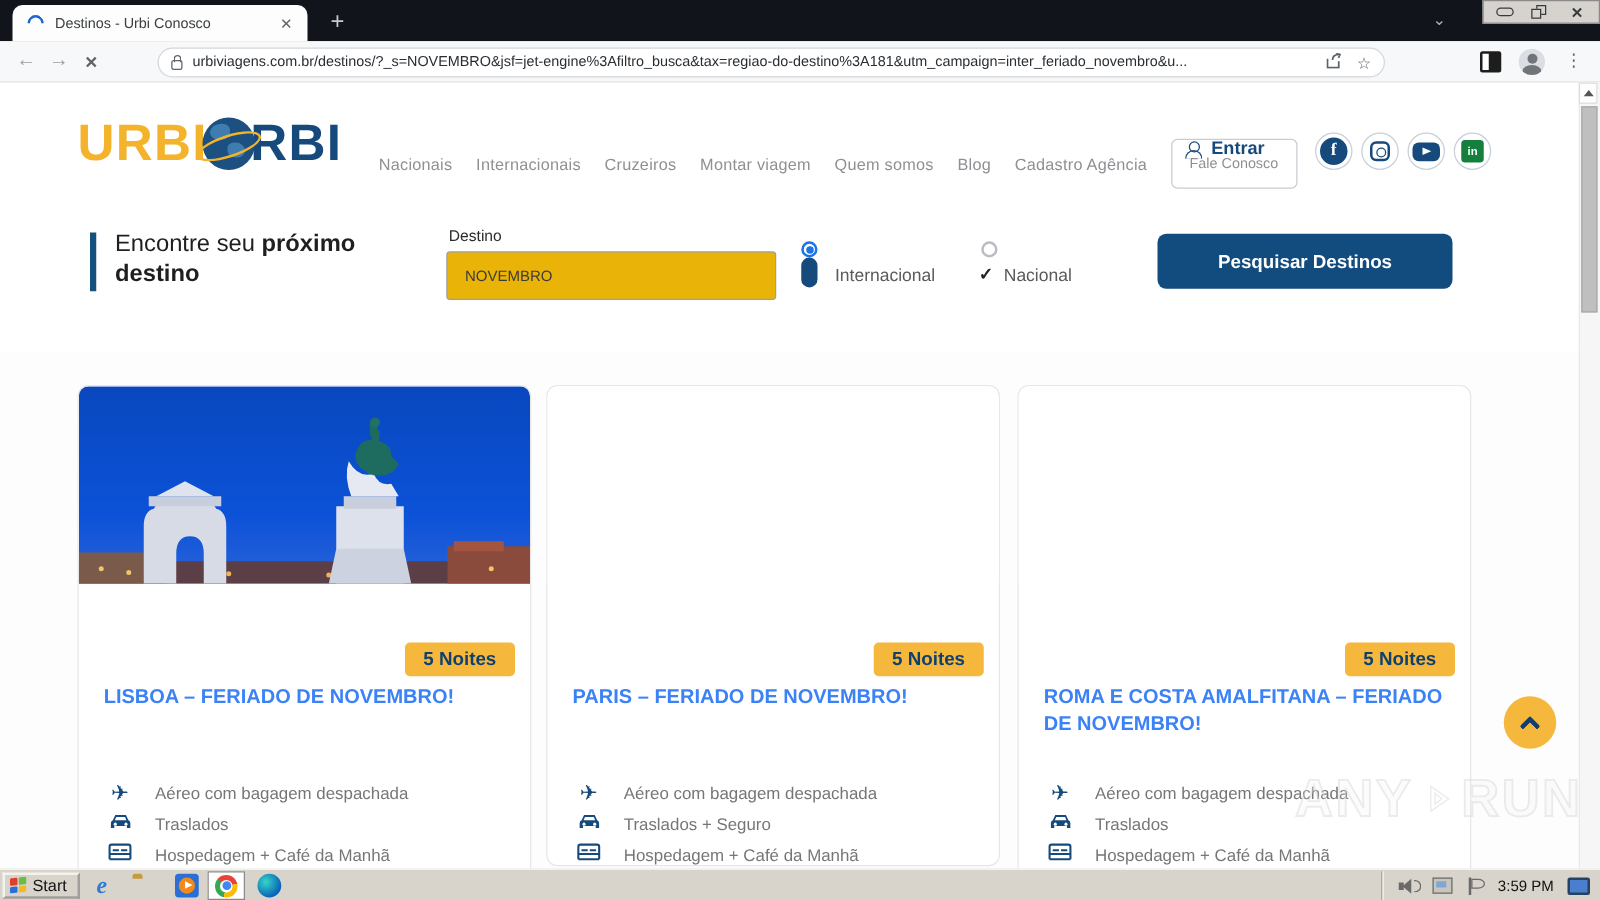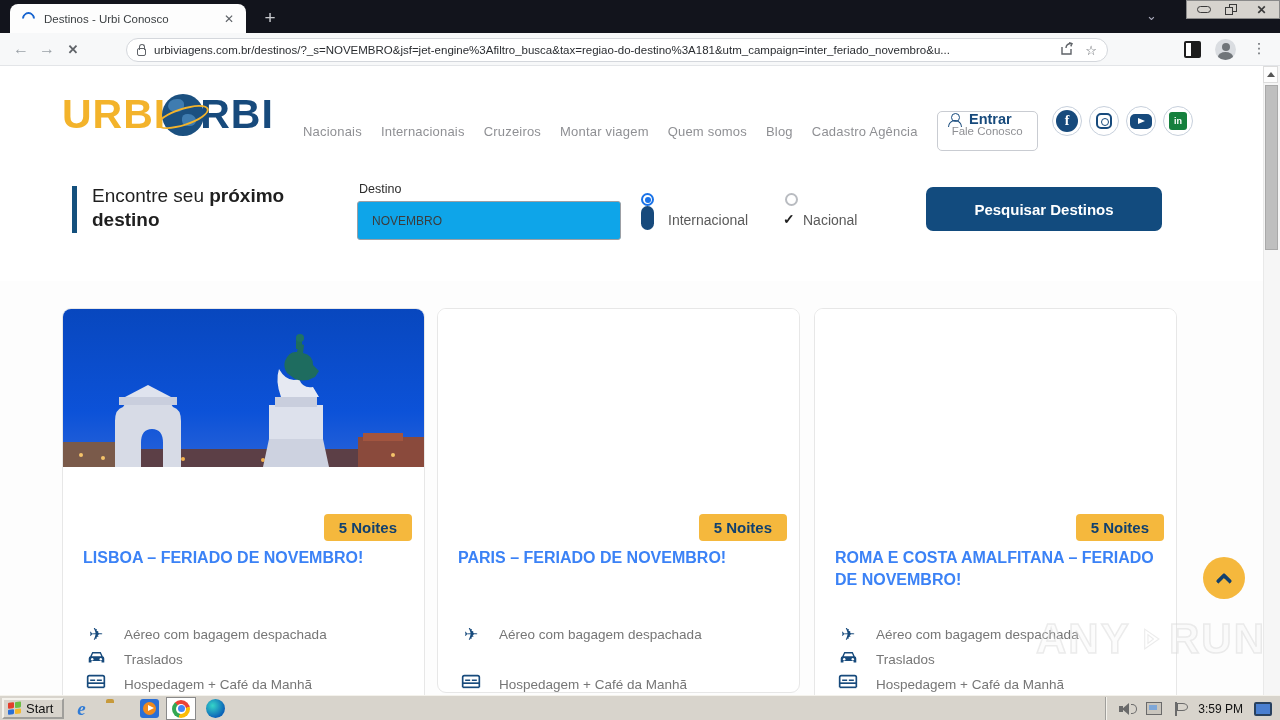--- a/index.html
+++ b/index.html
@@ -80,21 +80,21 @@
   .li { width:18px; height:18px; border-radius:3px; background:#15803d; color:#fff; font-size:9px; font-weight:bold;
         display:flex; align-items:center; justify-content:center; }
 
   
   .hero { position:absolute; left:0; top:171px; width:1263px; height:110px; background:#fff; }
   .hero-bar { position:absolute; left:72px; top:15px; width:5px; height:47px; background:#14507d; }
   .hero-title { position:absolute; left:92px; top:13px; font-size:19px; color:#1f1f1f; line-height:24px; }
   .hero-title b { font-weight:bold; }
   .dest-label { position:absolute; left:359px; top:11px; font-size:12.5px; color:#2c2c2c; }
   .dest-input { position:absolute; left:357px; top:30px; width:264px; height:39px; border:1px solid #9c9fa4;
-                border-radius:3px; background:#0ea5e9; font-size:12px; color:#3c3c3c; padding-left:14px;
+                border-radius:3px; background:#eab308; font-size:12px; color:#3c3c3c; padding-left:14px;
                 font-family:"Liberation Sans", sans-serif; }
   .opt-radio { width:13px; height:13px; border-radius:50%; border:2px solid #1a73e8; background:#fff; position:relative; }
   .opt-radio.sel:before { content:""; position:absolute; left:1.5px; top:1.5px; width:6px; height:6px; border-radius:50%; background:#1a73e8; }
   .opt-radio.un { border-color:#b9bcc1; }
   .pill-ico { width:13px; height:24px; border-radius:7px; background:#174a7c; }
   .opt-label { font-size:14px; color:#5a5a5a; }
   .check-ico { color:#222; font-size:14px; font-weight:bold; }
   .search-btn { position:absolute; left:926px; top:16px; width:236px; height:44px; background:#124b7e; border:none;
                 border-radius:7px; color:#fff; font-weight:bold; font-size:15px; font-family:"Liberation Sans", sans-serif; }
 
@@ -344,20 +344,30 @@
     </div>
 
     <div class="card" style="left:437px; height:385px;">
       <div class="card-img"></div>
       <div class="badge">5 Noites</div>
       <div class="card-title">PARIS – FERIADO DE NOVEMBRO!</div>
       <div class="feat" style="top:313px;">
         <span class="fico">✈</span>
         <span class="ftxt">Aéreo com bagagem despachada</span>
       </div>
+      <div class="feat" style="top:338px;">
+        <span class="fico">
+          <svg width="19" height="14" viewBox="0 0 24 18" fill="#174a7c">
+              <path d="M4 8 l2.5-5.5 h11 L20 8 q2 .5 2 3 v5 h-3.5 v-2 h-13 v2 H2 v-5 q0-2.5 2-3 Z M7.5 4.5 L6 8 h12 l-1.5-3.5 Z"></path>
+              <circle cx="6.5" cy="12" r="1.6" fill="#fff"></circle>
+              <circle cx="17.5" cy="12" r="1.6" fill="#fff"></circle>
+            </svg>
+        </span>
+        <span class="ftxt">Traslados + Seguro</span>
+      </div>
       <div class="feat" style="top:363px;">
         <span class="fico">
           <svg width="20" height="15" viewBox="0 0 24 18" fill="none" stroke="#174a7c" stroke-width="2">
               <path d="M2 16 V4 q0-2 2-2 h16 q2 0 2 2 v12"></path>
               <path d="M2 11 h20"></path>
               <path d="M5 7.5 h6 M13 7.5 h6"></path>
               <path d="M2 16 h20"></path>
             </svg>
         </span>
         <span class="ftxt">Hospedagem + Café da Manhã</span>

